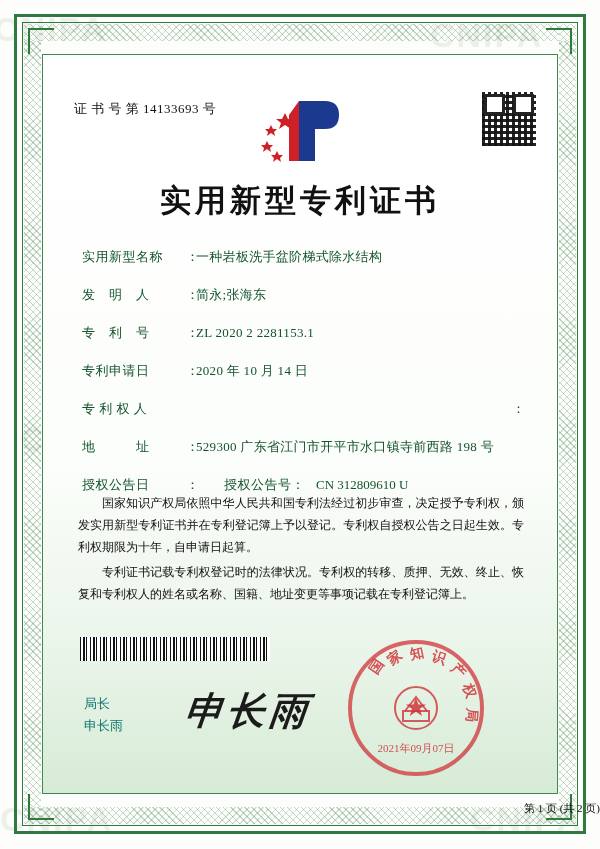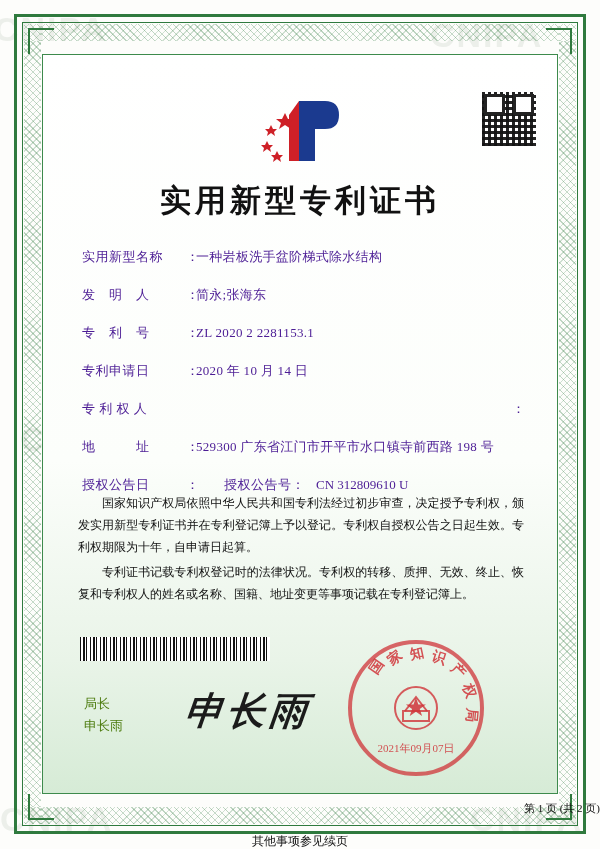--- a/index.html
+++ b/index.html
@@ -150,21 +150,21 @@
   .fields {
     position: absolute;
     left: 82px; top: 248px;
     width: 440px;
   }
   .field-row {
     display: flex;
     align-items: baseline;
     margin-bottom: 20px;
     font-size: 13px;
-    color: #4c1d95;
+    color: #14532d;
     justify-content: space-between;
   }
   .field-label {
     width: 104px;
     flex: 0 0 104px;
     letter-spacing: 0.5px;
   }
   .field-colon { width: 10px; flex: 0 0 10px; }
   .field-value { flex: 1 1 auto; letter-spacing: 0.3px; }
 
@@ -202,21 +202,21 @@
       #111 3px 5px, #fff 5px 6px,
       #111 6px 7px, #fff 7px 10px);
   }
 
   
   .sign-label {
     position: absolute;
     left: 84px; top: 693px;
     font-size: 13px;
     line-height: 1.7;
-    color: #4d7c0f;
+    color: #0f766e;
   }
   .signature {
     position: absolute;
     left: 185px; top: 686px;
     font-size: 38px;
     font-family: "DejaVu Serif", serif;
     font-weight: bold;
     font-style: italic;
     color: #1b1b1b;
     letter-spacing: 4px;
@@ -297,20 +297,21 @@
 
   <div class="border-outer"></div>
   <div class="border-mid"></div>
   <div class="border-pattern"></div>
   <div class="border-inner"></div>
   <div class="corner tl"></div>
   <div class="corner tr"></div>
   <div class="corner bl"></div>
   <div class="corner br"></div>
 
+  <div class="cert-no">证 书 号 第 14133693 号</div>
 
   <div class="qr"></div>
 
   <div class="emblem">
     <svg viewBox="0 0 92 72" width="92" height="72" aria-hidden="true">
       <path d="M44 6 L70 6 Q84 6 84 20 Q84 34 70 34 L60 34 L60 66 L44 66 Z" fill="#1b3a8f"></path>
       <path d="M44 6 L44 66 L34 66 L34 20 Z" fill="#ce2027"></path>
       <polygon points="30,18 33,24 39,24 34,28 36,34 30,30 24,34 26,28 21,24 27,24" fill="#ce2027"></polygon>
       <polygon points="16,30 18,34 22,34 19,37 20,41 16,38 12,41 13,37 10,34 14,34" fill="#ce2027"></polygon>
       <polygon points="12,46 14,50 18,50 15,53 16,57 12,54 8,57 9,53 6,50 10,50" fill="#ce2027"></polygon>
@@ -392,15 +393,14 @@
     <div class="seal-text-char" style="left:36px; top:5px; transform:rotate(-38deg);">家</div>
     <div class="seal-text-char" style="left:58px; top:1px; transform:rotate(-12deg);">知</div>
     <div class="seal-text-char" style="left:80px; top:5px; transform:rotate(18deg);">识</div>
     <div class="seal-text-char" style="left:99px; top:18px; transform:rotate(45deg);">产</div>
     <div class="seal-text-char" style="left:110px; top:38px; transform:rotate(70deg);">权</div>
     <div class="seal-text-char" style="left:112px; top:62px; transform:rotate(95deg);">局</div>
     <div class="seal-date">2021年09月07日</div>
   </div>
 
   <div class="page-no">第 1 页 (共 2 页)</div>
-  <div class="footer-note">其他事项参见续页</div>
 
 </div>
 
 </body></html>

